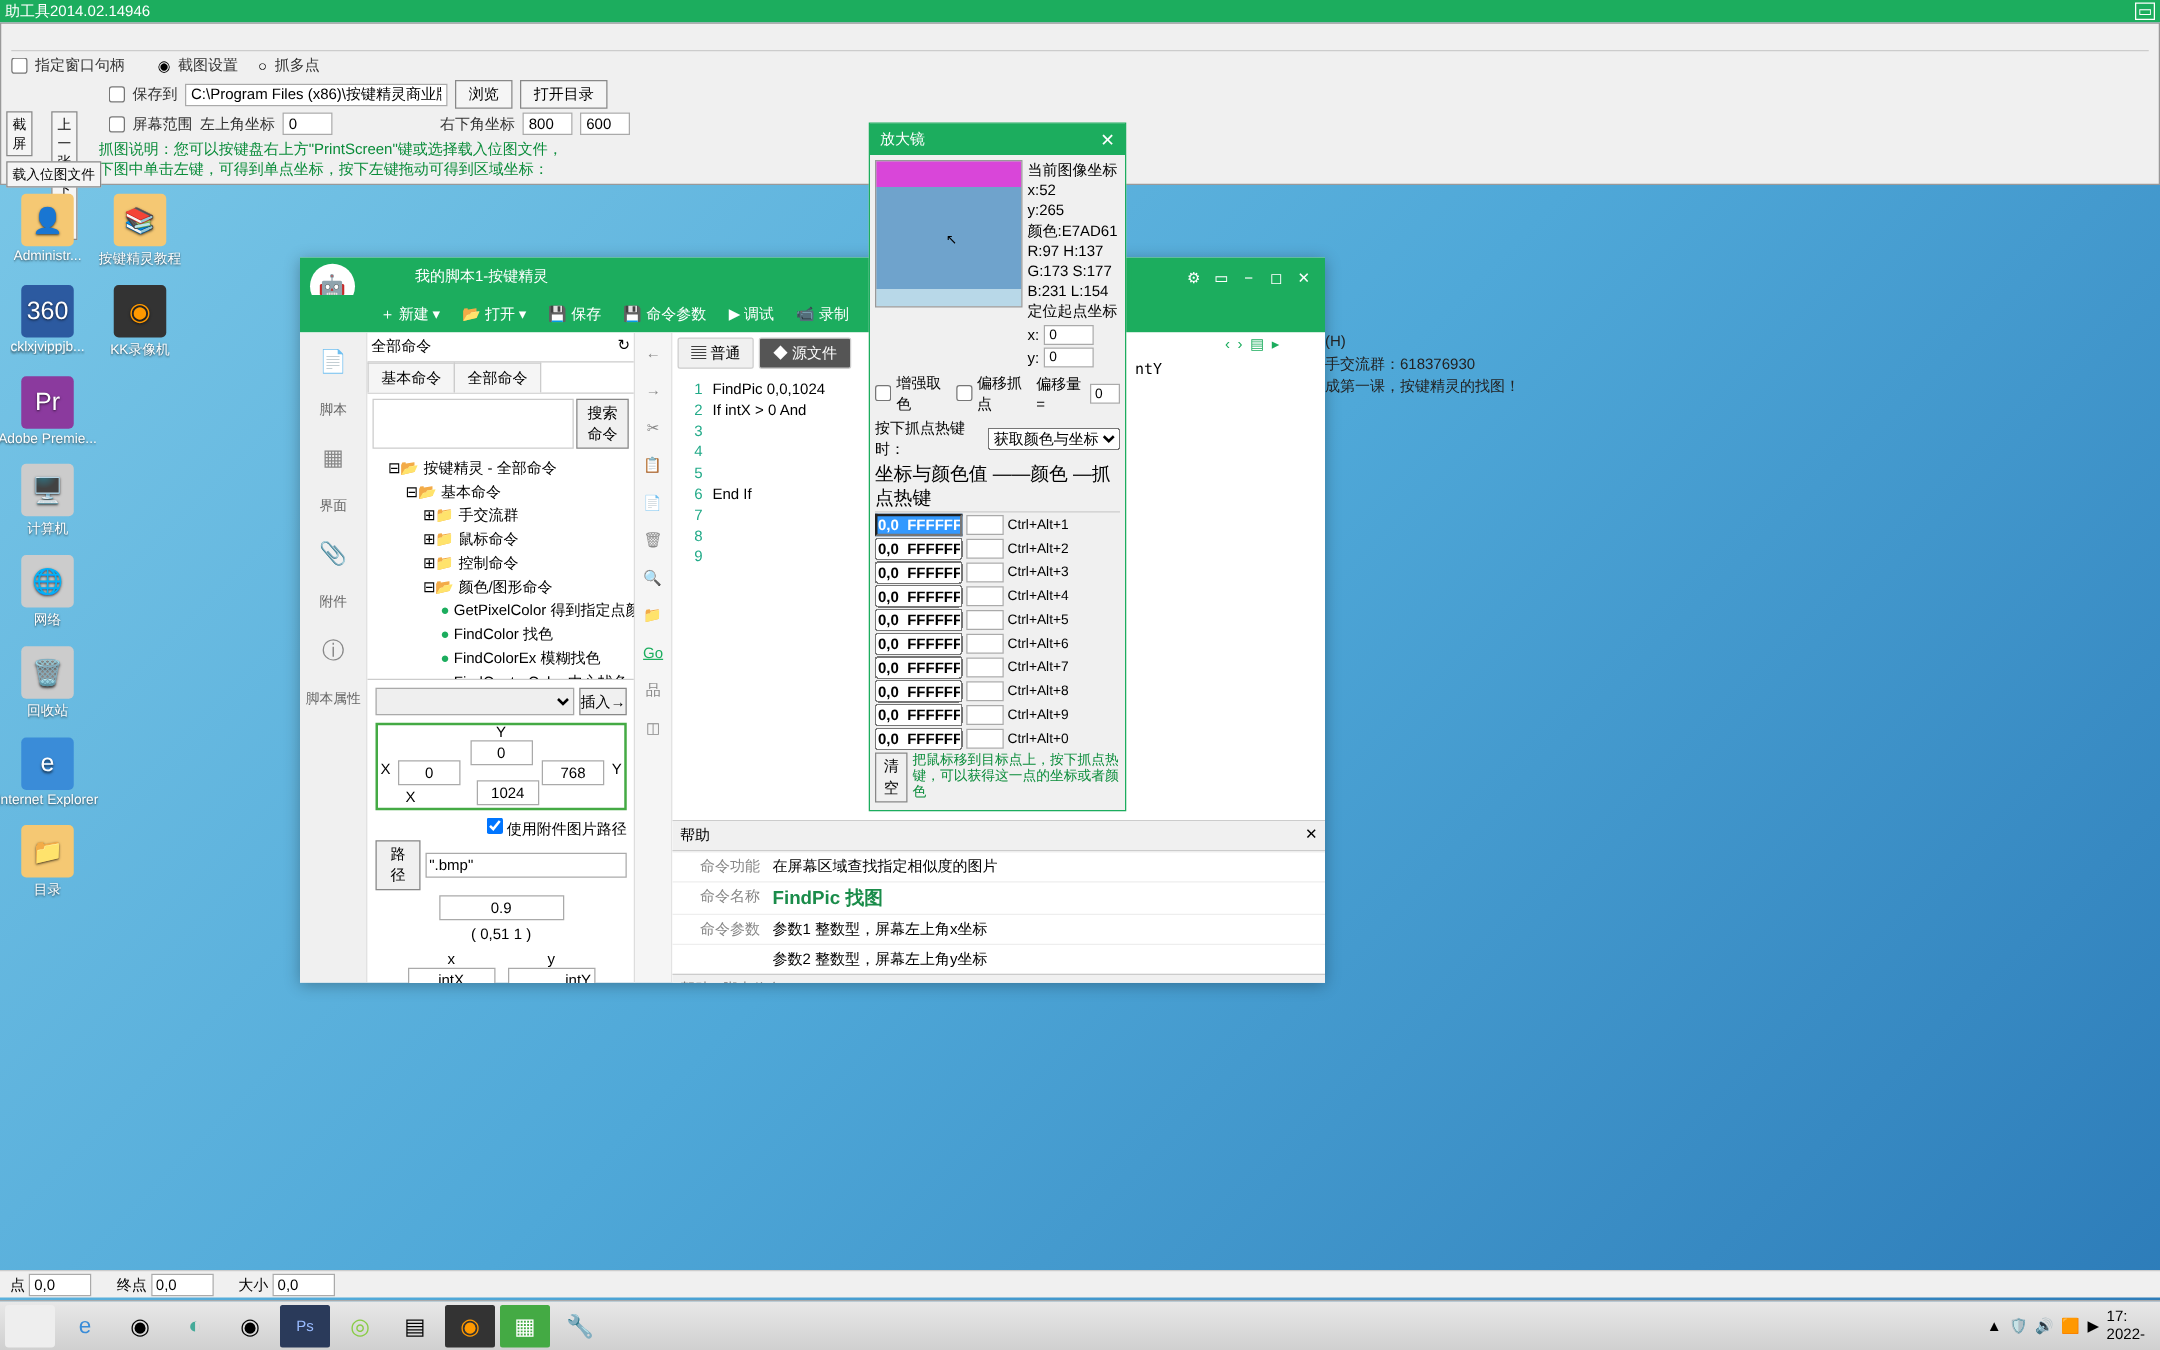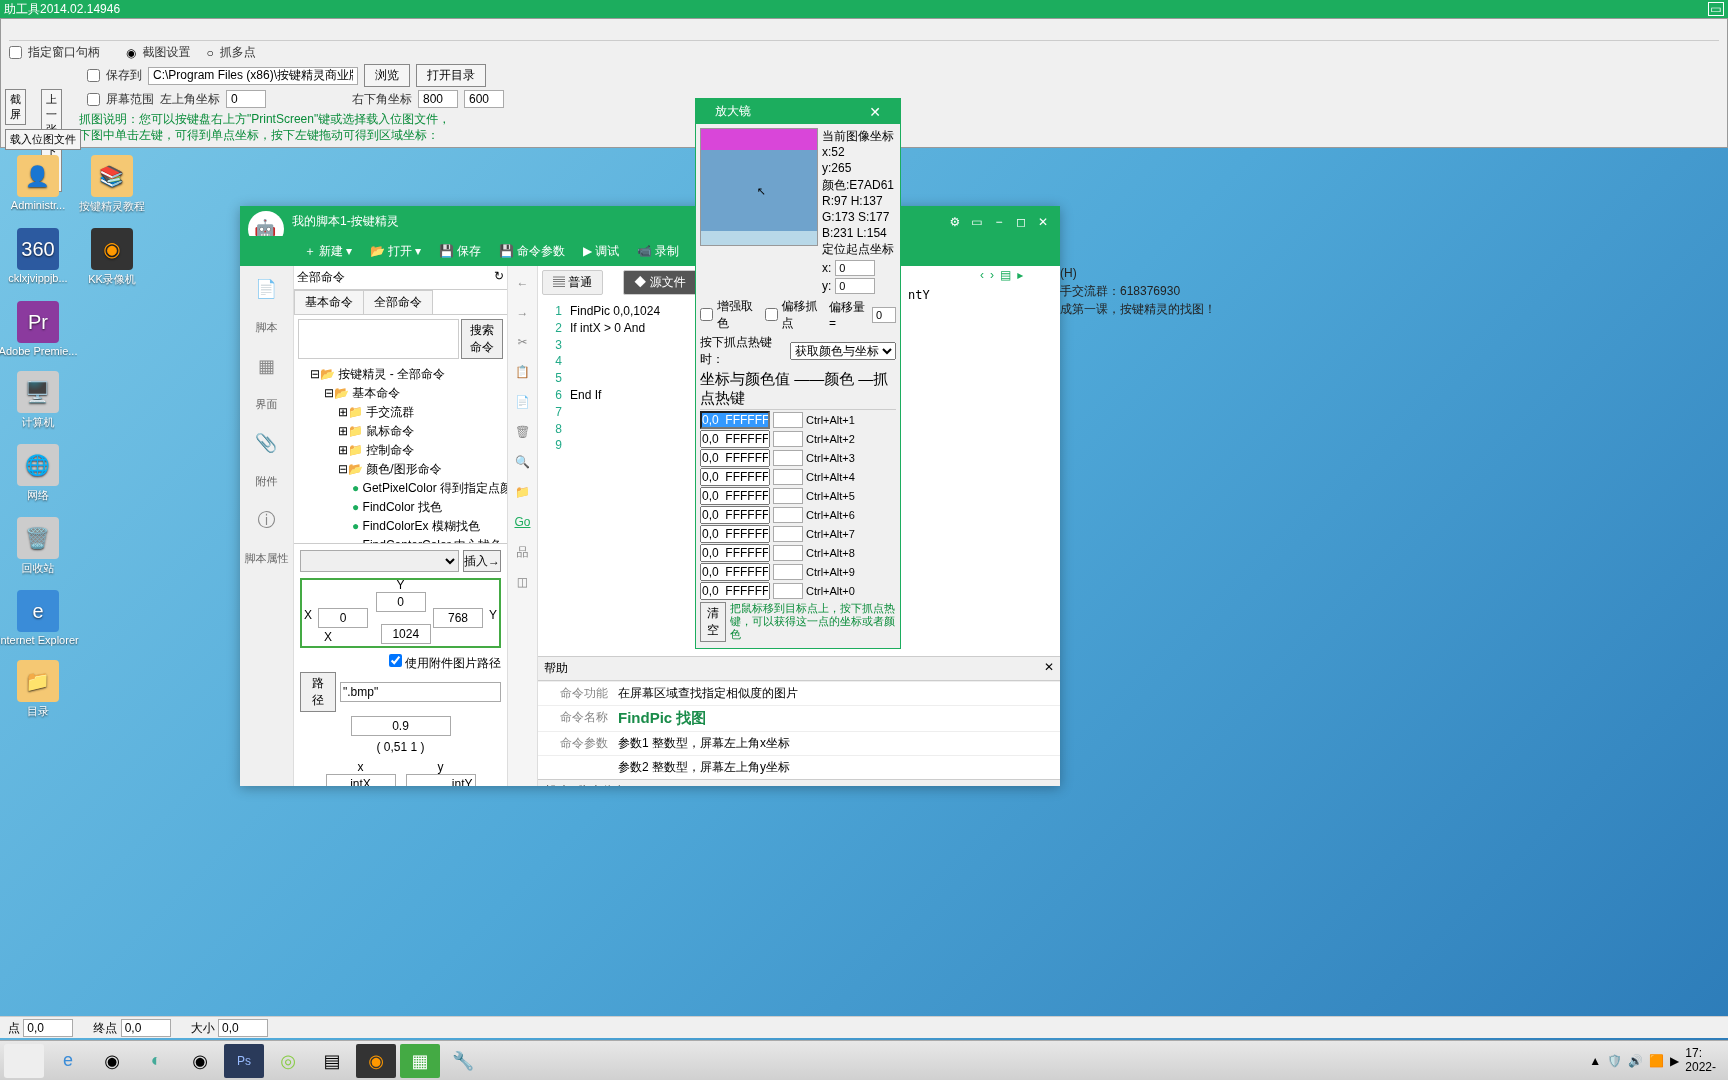--- a/index.html
+++ b/index.html
@@ -53,44 +53,44 @@
 
 .appwin .parampanel { border-top: 1px solid #ccc; padding: 6px; flex: 1; overflow: auto; }
 .appwin .parampanel select, .appwin .parampanel input { border: 1px solid #aaa; padding: 2px; }
 .appwin .coordbox { border: 2px solid #4a4; padding: 8px; margin: 6px 0; position: relative; height: 70px; }
 .appwin .coordbox input { width: 50px; text-align: center; }
 
 .appwin .vtools { width: 30px; background: #f5f5f5; border-right: 1px solid #ddd; display: flex; flex-direction: column; align-items: center; padding-top: 6px; gap: 10px; }
 .appwin .vtools .vt { width: 20px; height: 20px; color: #888; display: flex; align-items: center; justify-content: center; }
 
 .appwin .codearea { flex: 1; background: #fff; display: flex; flex-direction: column; }
-.appwin .codearea .codetabs { display: flex; padding: 4px; gap: 20px; text-align: right; }
+.appwin .codearea .codetabs { display: flex; padding: 4px; gap: 4px; text-align: right; }
 .appwin .codearea .codetabs .ctab { padding: 3px 10px; border: 1px solid #ccc; background: #f0f0f0; border-radius: 2px; }
 .appwin .codearea .codetabs .ctab.active { background: #555; color: #fff; }
 .appwin .codearea pre { padding: 4px; font-family: Consolas, monospace; font-size: 12px; line-height: 1.4; }
 .appwin .codearea .ln { color: #2a8; display: inline-block; width: 20px; text-align: right; margin-right: 8px; }
 
 .appwin .helppanel { border-top: 1px solid #ccc; background: #fff; height: 130px; }
 .appwin .helppanel .hphead { background: #f0f0f0; padding: 3px 6px; border-bottom: 1px solid #ccc; display: flex; }
 .appwin .helppanel .hptitle { color: #1a8c4a; font-size: 15px; font-weight: bold; padding: 6px 10px; }
 .appwin .helppanel .hprow { display: flex; padding: 3px 10px; border-top: 1px solid #eee; }
 .appwin .helppanel .hprow .hplbl { width: 60px; color: #888; text-align: right; margin-right: 10px; }
 .appwin .helppanel .hpbot { background: #f0f0f0; padding: 3px 6px; border-top: 1px solid #ccc; }
 
 
 .magwin { position: absolute; left: 695px; top: 98px; width: 206px; background: #f0f0f0; border: 1px solid #1cad5e; z-index: 10; }
-.magwin .maghead { background: #1cad5e; color: #fff; padding: 4px 19px; display: flex; align-items: center; }
+.magwin .maghead { background: #1cad5e; color: #fff; padding: 4px 8px; display: flex; align-items: center; }
 .magwin .maghead .mclose { margin-left: auto; cursor: pointer; font-size: 14px; }
 .magwin .magbody { padding: 4px; }
 .magwin .preview { display: flex; gap: 4px; }
 .magwin .pimg { width: 118px; height: 118px; border: 1px solid #999; background: linear-gradient(to bottom, #d946d9 0%, #d946d9 18%, #6fa3cc 18%, #6fa3cc 88%, #b8d8e8 88%); position: relative; }
 .magwin .pinfo { flex: 1; font-size: 11px; line-height: 1.35; }
 .magwin .row { display: flex; align-items: center; gap: 4px; margin: 2px 0; font-size: 11px; }
 .magwin input[type="text"] { border: 1px solid #aaa; padding: 1px 3px; width: 40px; font-size: 11px; }
-.magwin input.wide { width: 74px; }
+.magwin input.wide { width: 74px; font-weight: bold; }
 .magwin .hotkeylist { }
 .magwin .hotkeylist .hk { display: flex; align-items: center; gap: 3px; margin: 1px 0; }
 .magwin .hotkeylist .hk input.val { width: 70px; }
 .magwin .hotkeylist .hk .swatch { width: 30px; height: 16px; border: 1px solid #aaa; background: #fff; }
 .magwin .hotkeylist .hk .hklbl { font-size: 11px; }
 .magwin .hotkeylist .hk.sel input.val { background: #3399ff; color: #fff; }
 .magwin .hint2 { color: #0a8c3a; font-size: 11px; line-height: 1.2; }
 
 
 .rightext { position: absolute; left: 905px; top: 214px; width: 152px; height: 16px; background: #1cad5e; display: flex; align-items: center; justify-content: flex-end; gap: 6px; padding-right: 6px; }
@@ -202,21 +202,21 @@
     </div>
   <div class="dicon">
       <div class="dimg" style="background:#f5c873">📁</div>
       <span>目录</span>
     </div>
 </div>
 
 <div class="appwin">
   <div class="apptitle">
     <div class="appicon">🤖</div>
-    <span style="">我的脚本1-按键精灵</span>
+    <span style="margin-left:40px">我的脚本1-按键精灵</span>
   </div>
   <div class="apptoolbar">
     <div class="tbtn">＋<span>新建</span> ▾</div>
     <div class="tbtn">📂<span>打开</span> ▾</div>
     <div class="tbtn">💾<span>保存</span></div>
     <div class="tbtn">💾<span>命令参数</span></div>
     <div class="tbtn">▶<span>调试</span></div>
     <div class="tbtn">📹<span>录制</span></div>
   </div>
   <div class="appbody">

